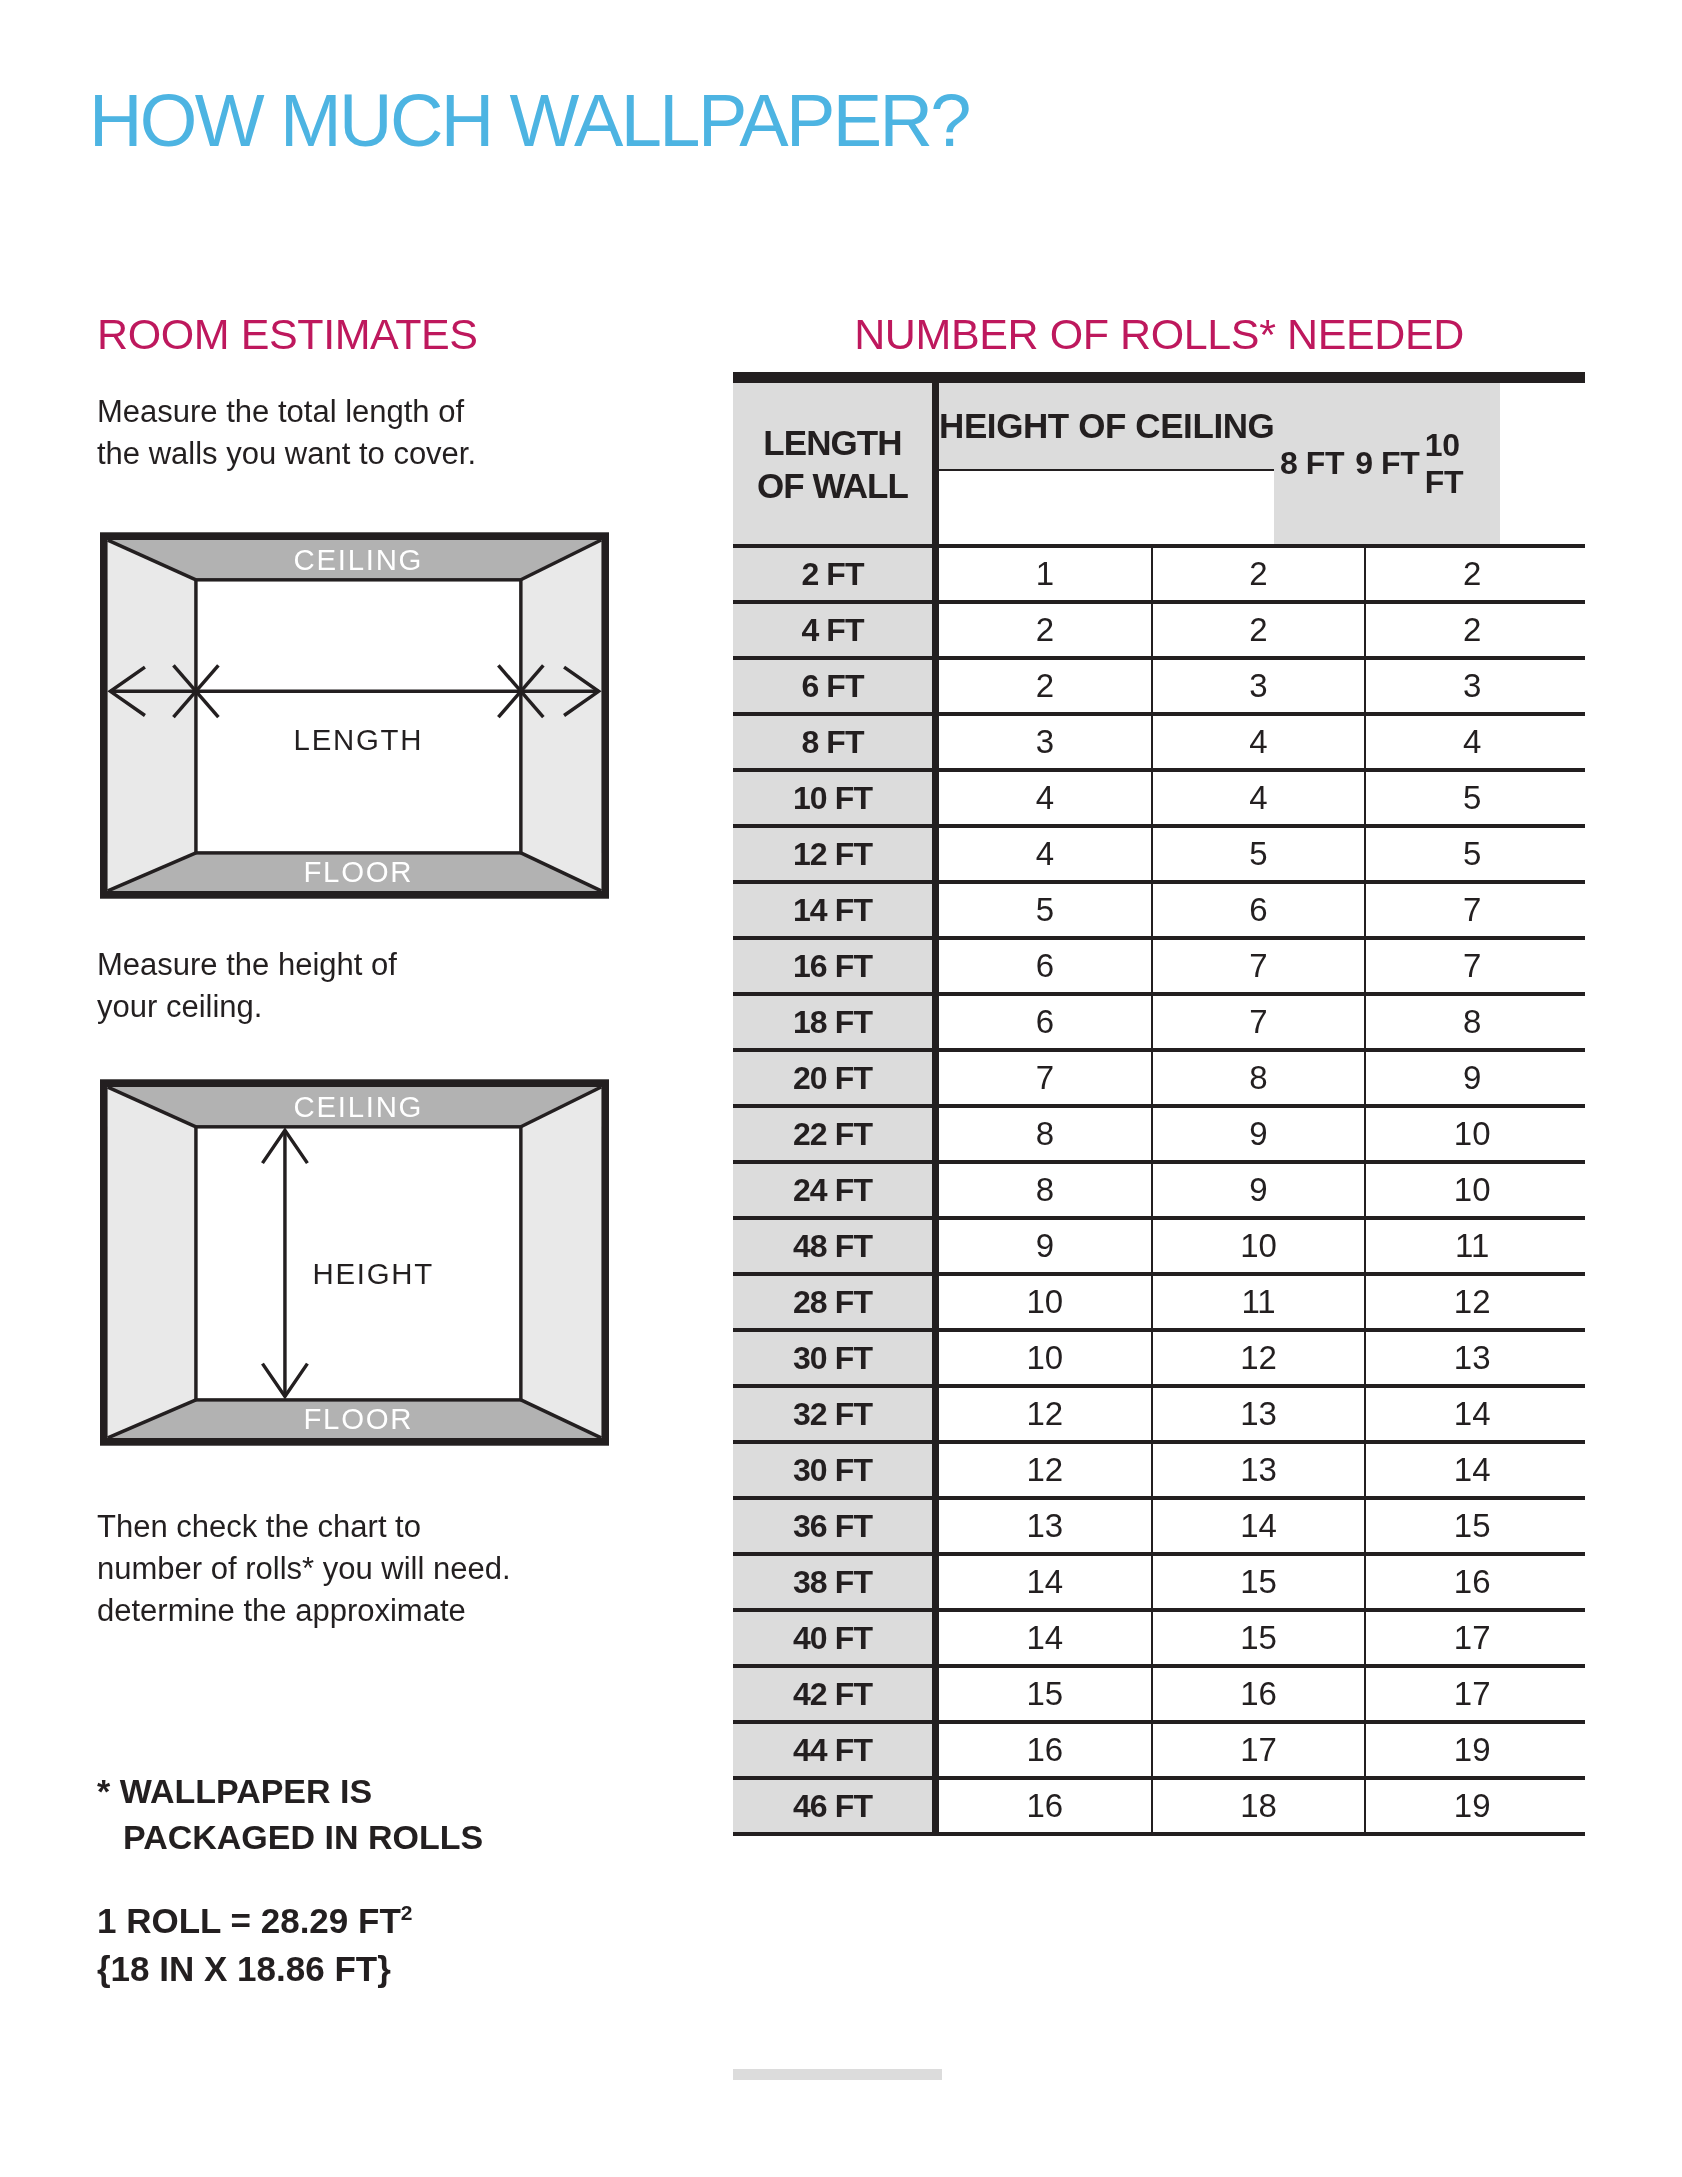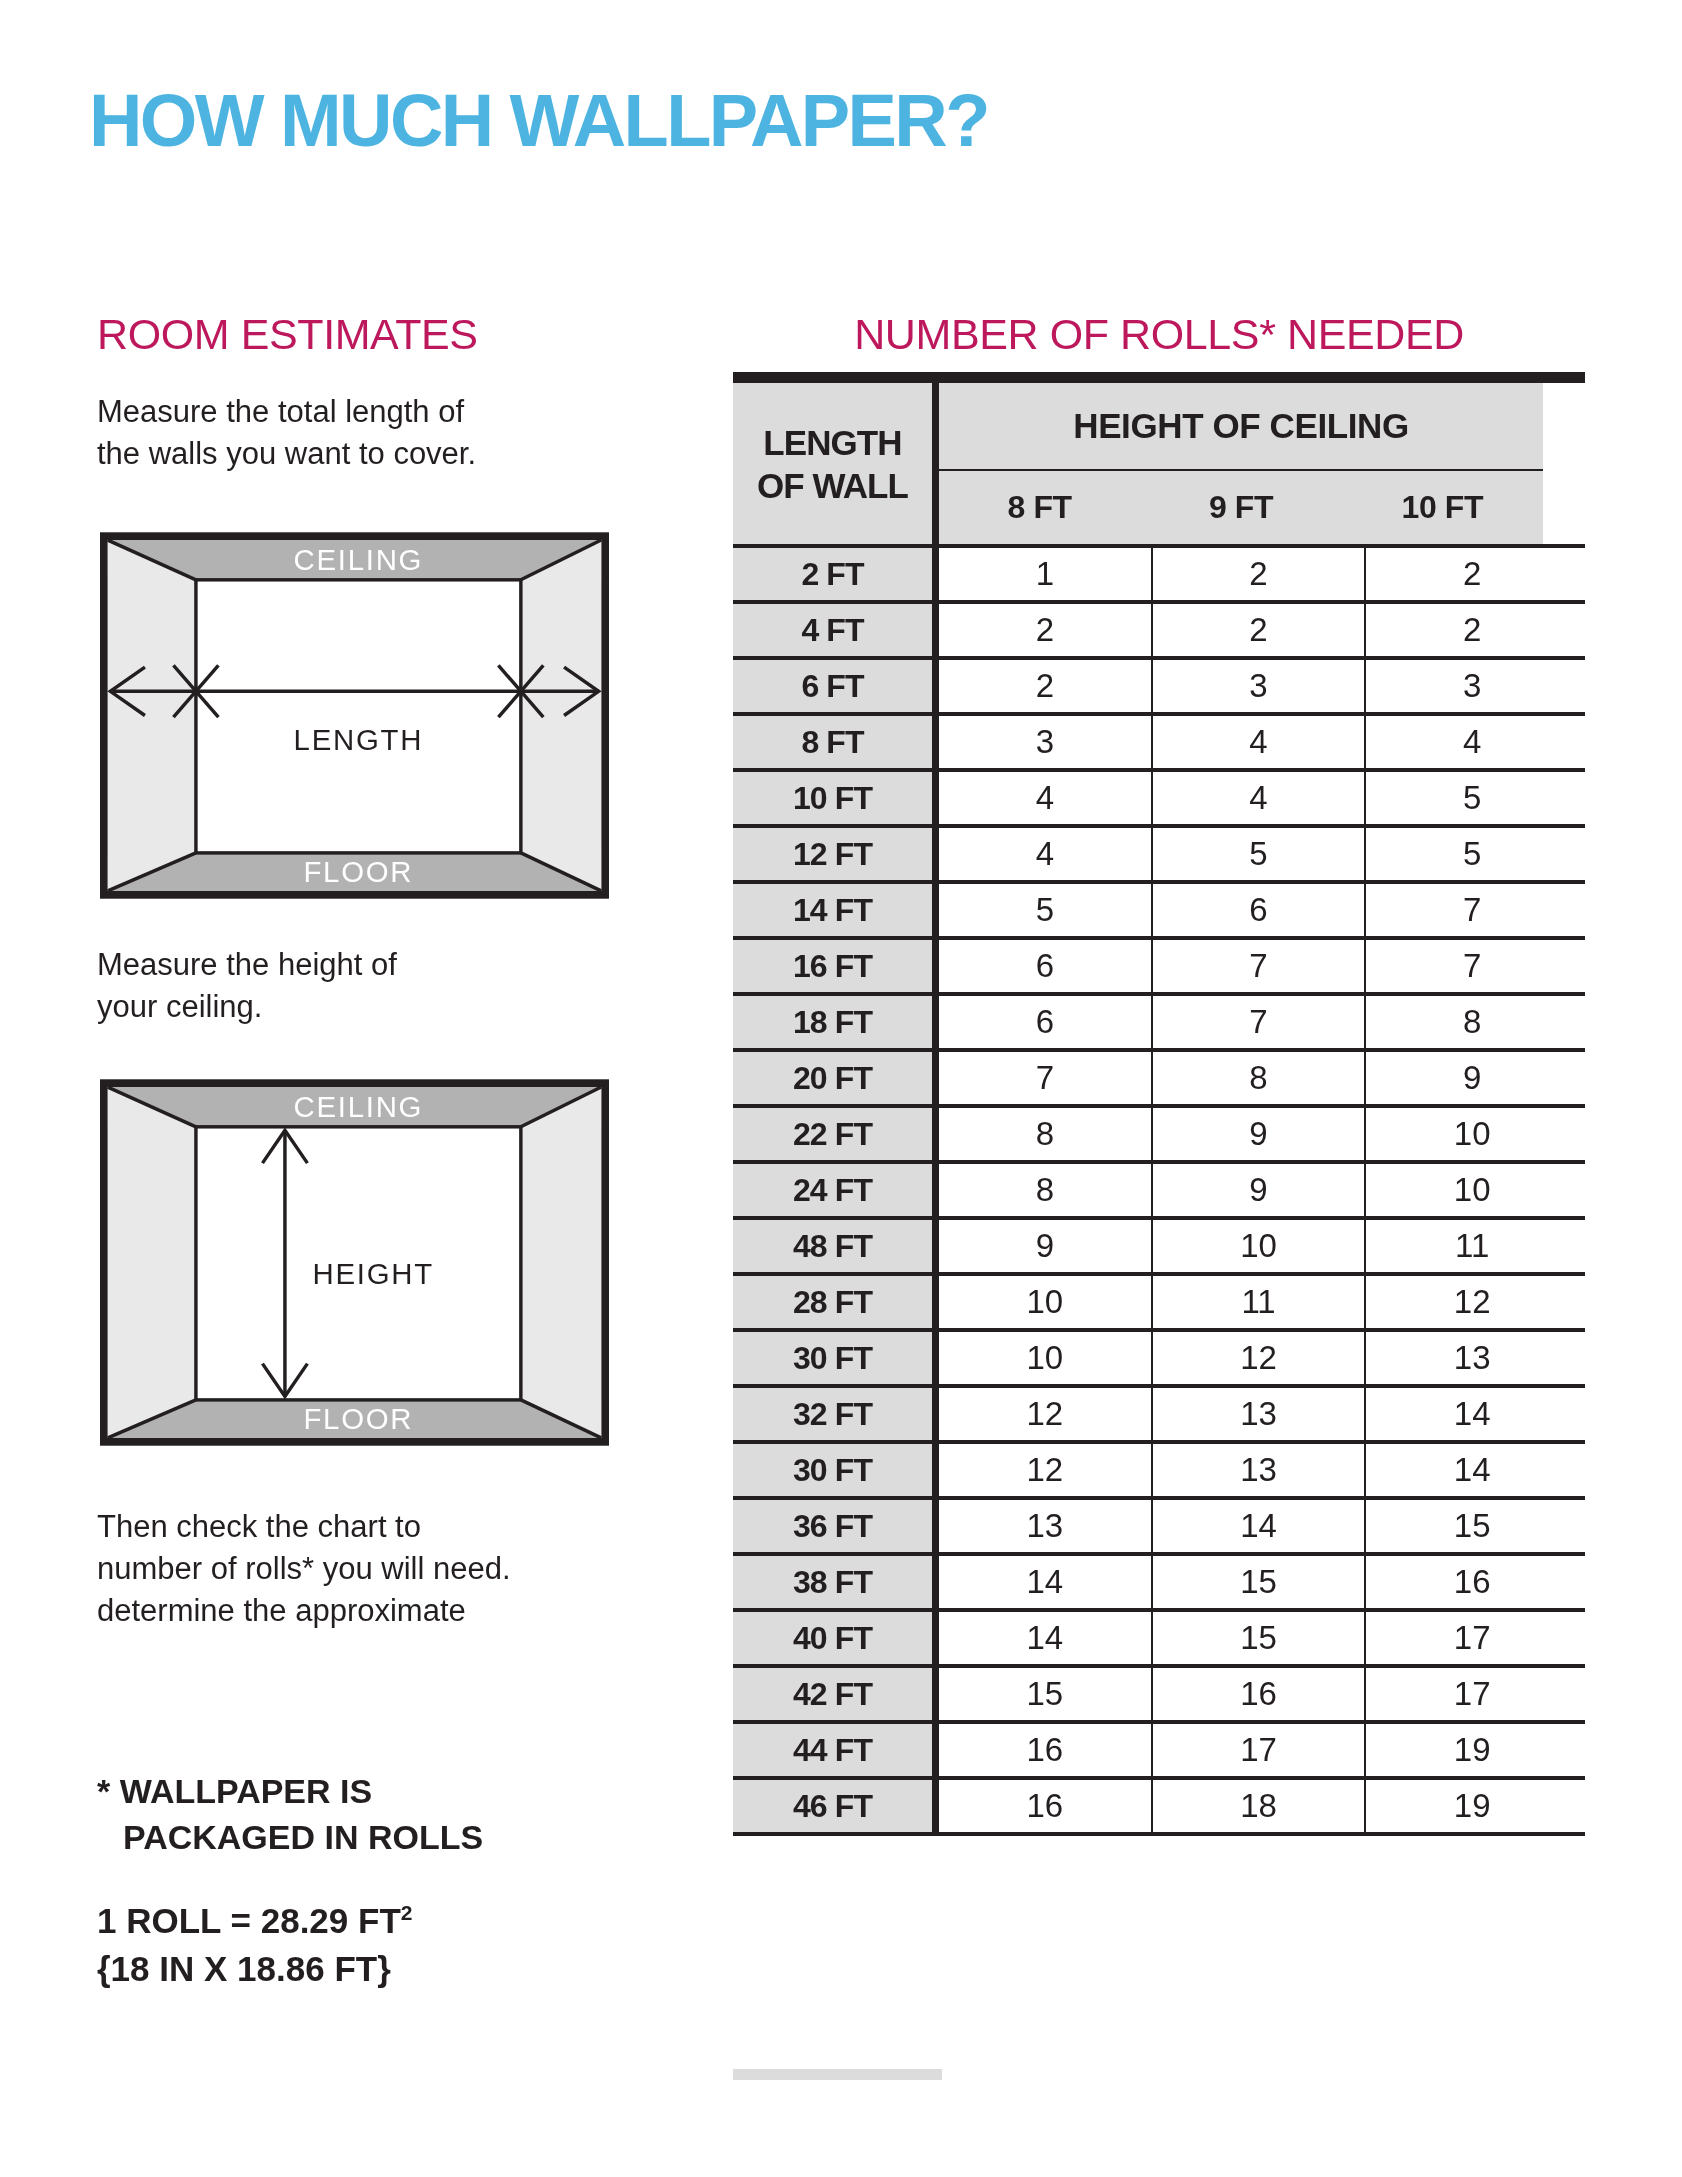--- a/index.html
+++ b/index.html
@@ -7,21 +7,21 @@
   body { font-family:"Liberation Sans", sans-serif; color:#231f20; }
   #page {
     position:relative; width:1683px; height:2177px;
     background:#ffffff; overflow:hidden;
   }
   .abs { position:absolute; }
 
   
   #main-title {
     left:89px; top:81px;
-    font-size:74px; font-weight:bold; letter-spacing:-2.6px;
+    font-size:74px; font-weight:normal; letter-spacing:-2.6px;
     color:#4db4e2; line-height:80px; white-space:nowrap;
   }
   .section-heading {
     font-size:43px; font-weight:normal; color:#be185d;
     letter-spacing:-0.4px; line-height:36px; white-space:nowrap;
   }
   #room-estimates-heading { left:97px; top:316px; }
   #rolls-needed-heading { left:733px; top:316px; width:852px; text-align:center; }
 
   .para { font-size:31px; line-height:42px; color:#231f20; }
@@ -45,21 +45,21 @@
     left:733px; top:372px; width:852px;
     border-top:11.2px solid #231f20;
     border-bottom:4.3px solid #231f20;
   }
   #table-header { display:flex; height:161px; }
   #th-length-of-wall {
     width:206px; background:#dcdcdc; border-right:7px solid #231f20;
     display:flex; flex-direction:column; justify-content:center; align-items:center;
     font-size:35px; font-weight:bold; letter-spacing:-0.9px; line-height:43px;
   }
-  #th-right { width:604px; display:flex; flex-direction:column; }
+  #th-right { width:561px; display:flex; }
   #th-ceiling {
     height:88px; background:#dcdcdc; border-bottom:2.6px solid #231f20;
     display:flex; justify-content:center; align-items:center;
     font-size:35px; font-weight:bold; letter-spacing:-0.4px;
   }
   #th-cols { flex:1; background:#dcdcdc; display:flex; }
   #th-cols .th-col {
     flex:1; display:flex; justify-content:center; align-items:center;
     font-size:32px; font-weight:bold; letter-spacing:-0.4px;
   }

